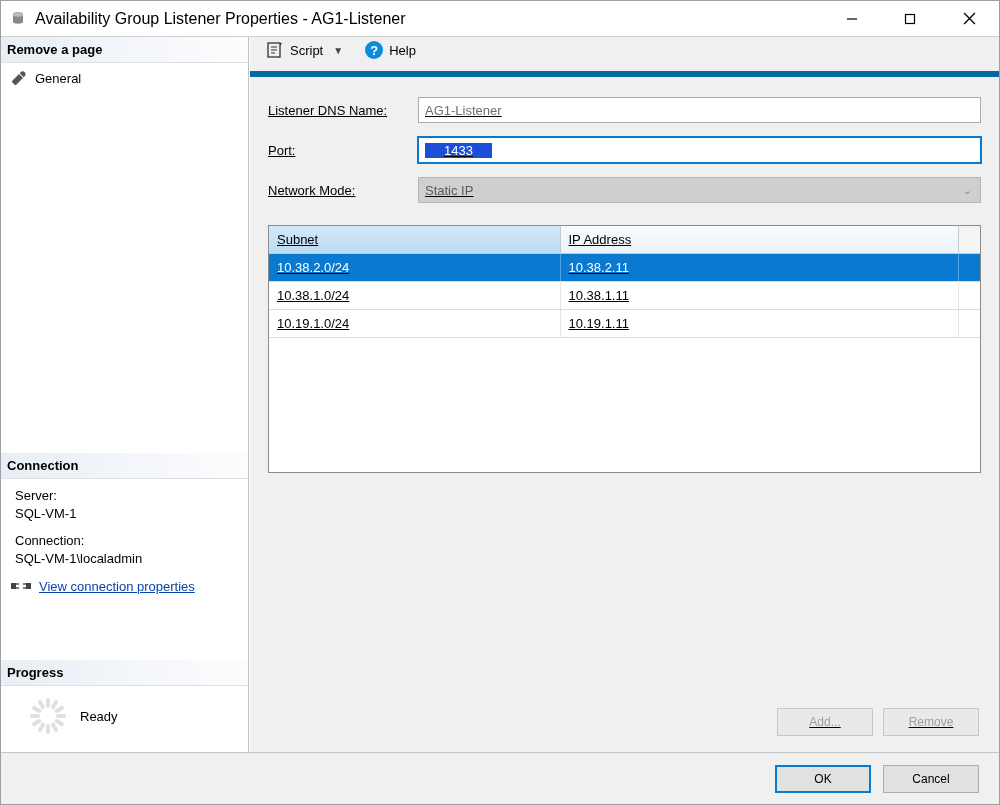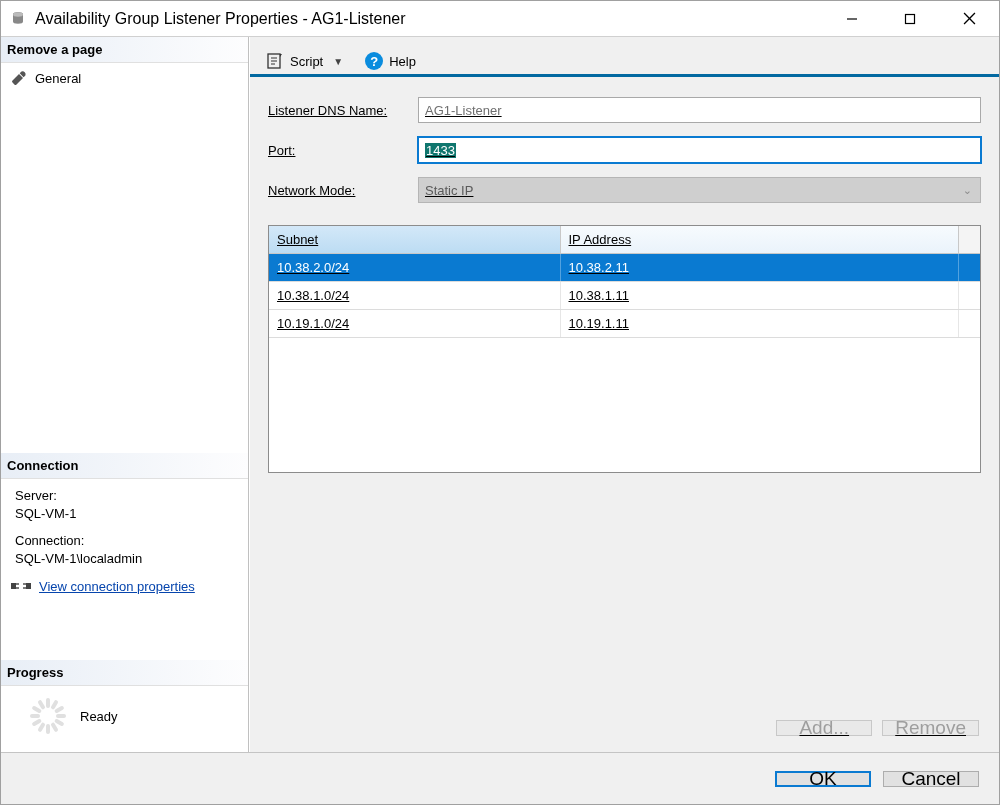--- a/index.html
+++ b/index.html
@@ -143,25 +143,25 @@
   .right {
     flex: 1;
     display: flex;
     flex-direction: column;
     background: #f0f0f0;
     border-left: 1px solid #fff;
   }
   .toolbar {
     height: 40px;
     display:flex;
-    align-items:flex-end;
+    align-items:flex-start;
     gap: 6px;
     padding: 0 10px;
     background: #f0f0f0;
-    border-bottom: 3px solid #0369a1;
+    border-bottom: 6px solid #0369a1;
   }
   .toolbar .tb-item {
     display:flex;
     align-items:center;
     gap:6px;
     padding: 4px 6px;
     font-size: 13px;
   }
   .toolbar .icon { width:18px; height:18px; display:flex; align-items:center; justify-content:center; }
   .dropdown-caret {
@@ -208,23 +208,23 @@
   .text-input[disabled] {
     background:#fff;
     color:#6e6e6e;
   }
   .text-input.focused {
     border: 1px solid #0a7ad1;
     outline: 1px solid #0a7ad1;
   }
   .text-input.focused::selection { background:#0a7ad1; color:#fff; }
   .port-val {
-    background:#0f766e;
+    background:#1d4ed8;
     color:#fff;
-    padding:0 1px;
+    padding:0 19px;
   }
 
   .select-disabled {
     flex:1;
     height: 26px;
     border: 1px solid #b5b5b5;
     background:#cfcfcf;
     color:#5a5a5a;
     padding: 3px 6px;
     font-size:13px;
@@ -289,24 +289,24 @@
 
   .grid-buttons {
     display:flex;
     justify-content:flex-end;
     gap: 10px;
     padding: 16px 2px 6px 2px;
     margin-top:auto;
   }
   .btn {
     min-width: 96px;
-    height: 16px;
+    height: 28px;
     border:1px solid #adadad;
     background:#e1e1e1;
-    font-size:19px;
+    font-size:12px;
     color:#000;
     display:flex;
     align-items:center;
     justify-content:center;
     padding: 0 12px;
   }
   .btn.disabled {
     color:#9e9e9e;
     background:#e9e9e9;
     border-color:#c8c8c8;

